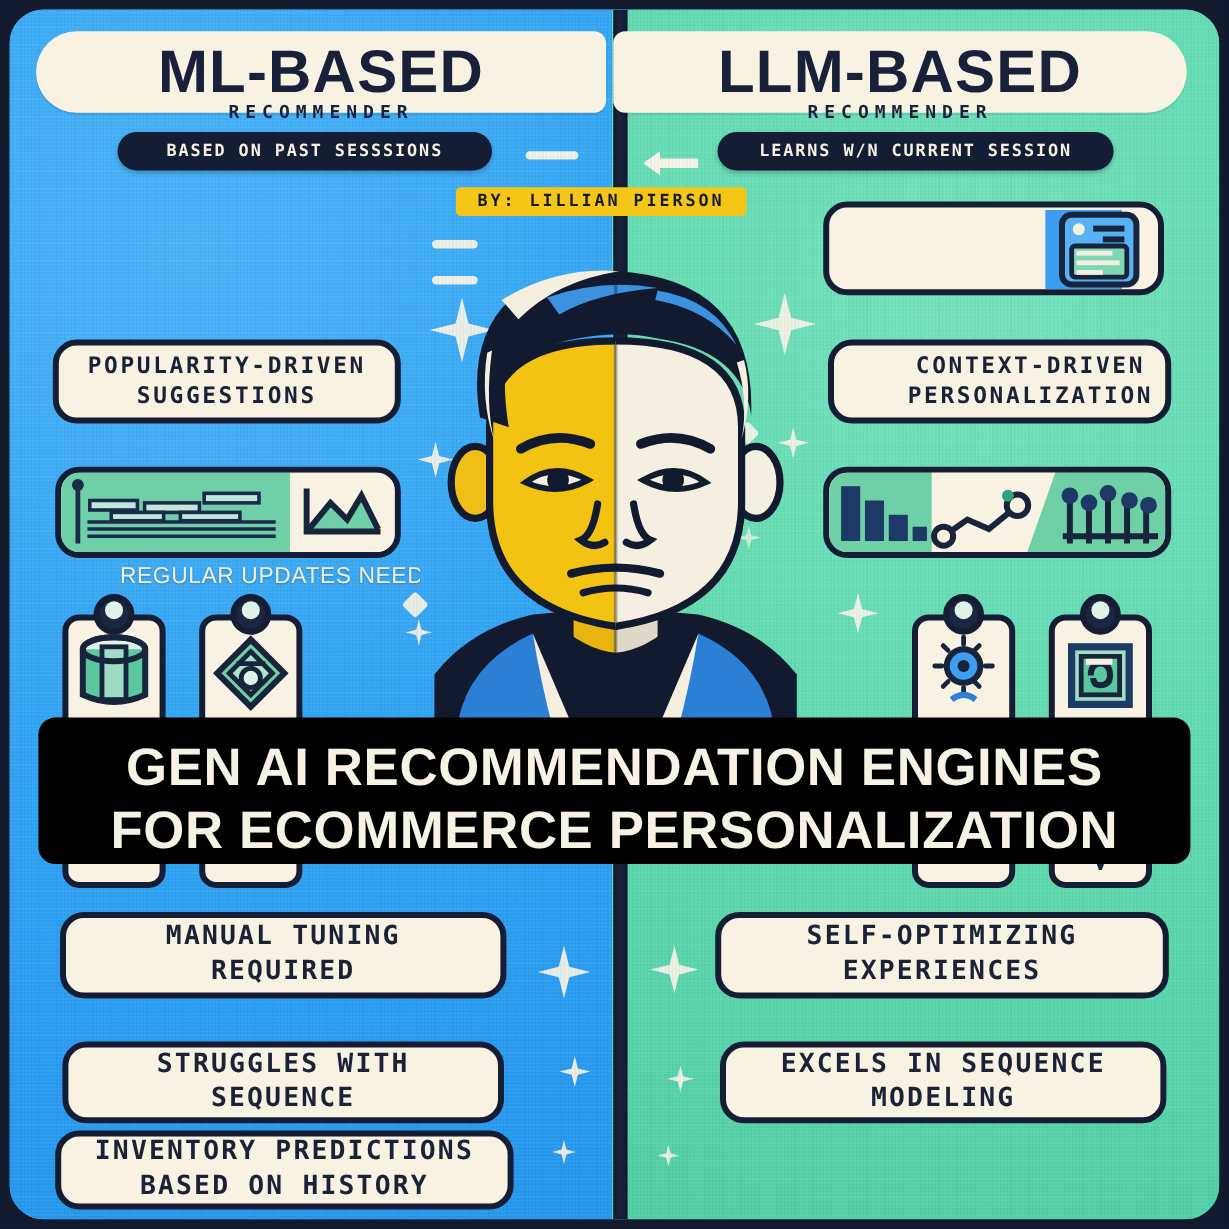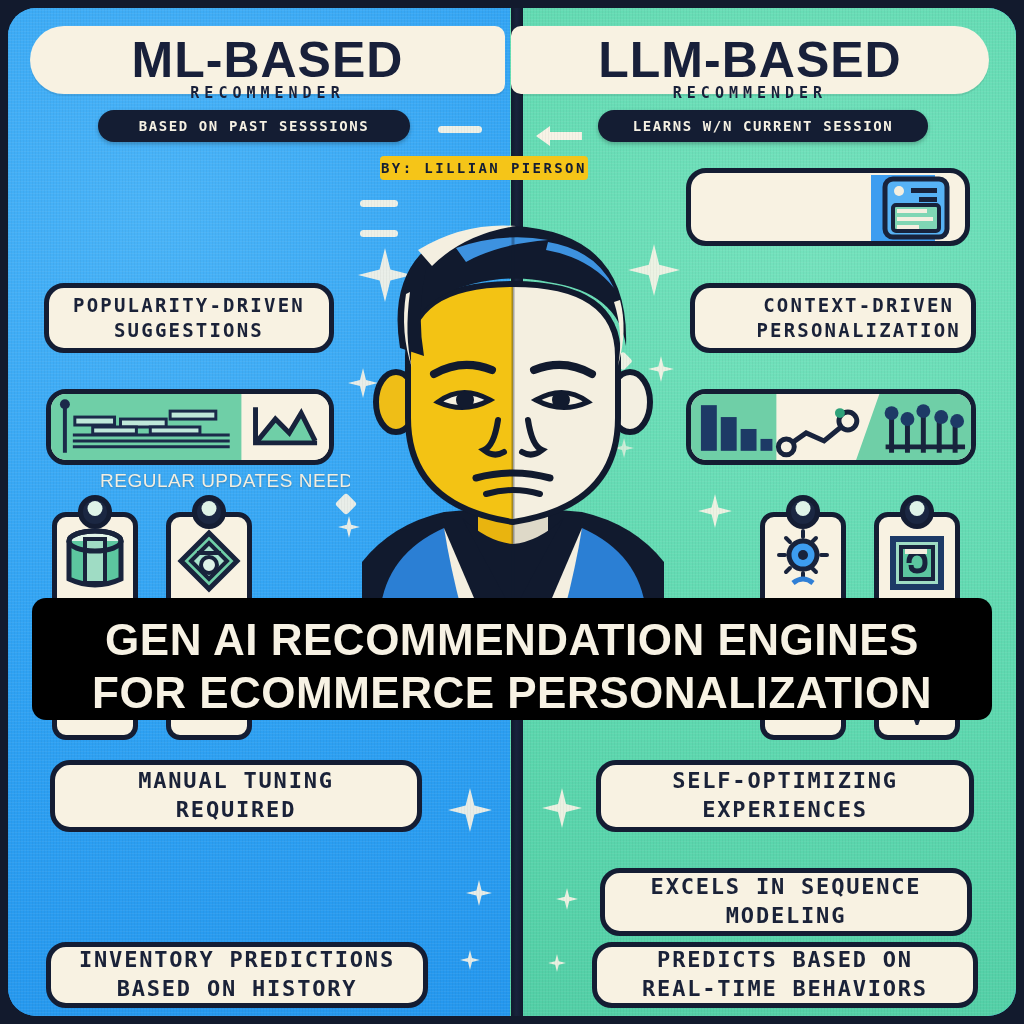--- a/index.html
+++ b/index.html
@@ -105,21 +105,21 @@
     font-weight: 700; font-size: 14px; letter-spacing: 1.6px;
     white-space: nowrap;
     box-shadow: 0 2px 4px rgba(0,0,0,.25);
   }
   #pill-left  { left: 98px;  top: 110px; width: 312px; }
   #pill-right { left: 598px; top: 110px; width: 330px; }
 
   
   #byline {
     position: absolute; left: 380px; top: 156px;
-    height: 24px; padding: 0 1px;
+    height: 24px; padding: 0 18px;
     background: #f5c518;
     border-radius: 4px;
     display: flex; align-items: center;
     color: #141d33;
     font-family: "DejaVu Sans Mono", monospace;
     font-weight: 700; font-size: 14px; letter-spacing: 2.4px;
     white-space: nowrap;
     z-index: 22;
   }
 
@@ -513,30 +513,30 @@
 
   <div id="titlebar">
     <div class="title-line">GEN AI RECOMMENDATION ENGINES</div>
     <div class="title-line">FOR ECOMMERCE PERSONALIZATION</div>
   </div>
 
   <div class="feat wide" id="b-l1">
     <span style="white-space:pre-line">MANUAL TUNING
 REQUIRED</span>
   </div>
+  <div class="feat wide" id="b-l2">
+    <span style="white-space:pre-line">STRUGGLES WITH
+SEQUENCE</span>
+  </div>
   <div class="feat wide" id="b-l3">
     <span style="white-space:pre-line">INVENTORY PREDICTIONS
 BASED ON HISTORY</span>
   </div>
 
   <div class="feat wide" id="b-r2">
     <span style="white-space:pre-line">EXCELS IN SEQUENCE
 MODELING</span>
   </div>
   <div class="feat wide" id="b-r1">
     <span style="white-space:pre-line">SELF-OPTIMIZING
 EXPERIENCES</span>
   </div>
-  <div class="feat wide" id="b-r3">
-    <span style="white-space:pre-line">PREDICTS BASED ON
-REAL-TIME BEHAVIORS</span>
-  </div>
 </div>
 
 </body></html>

